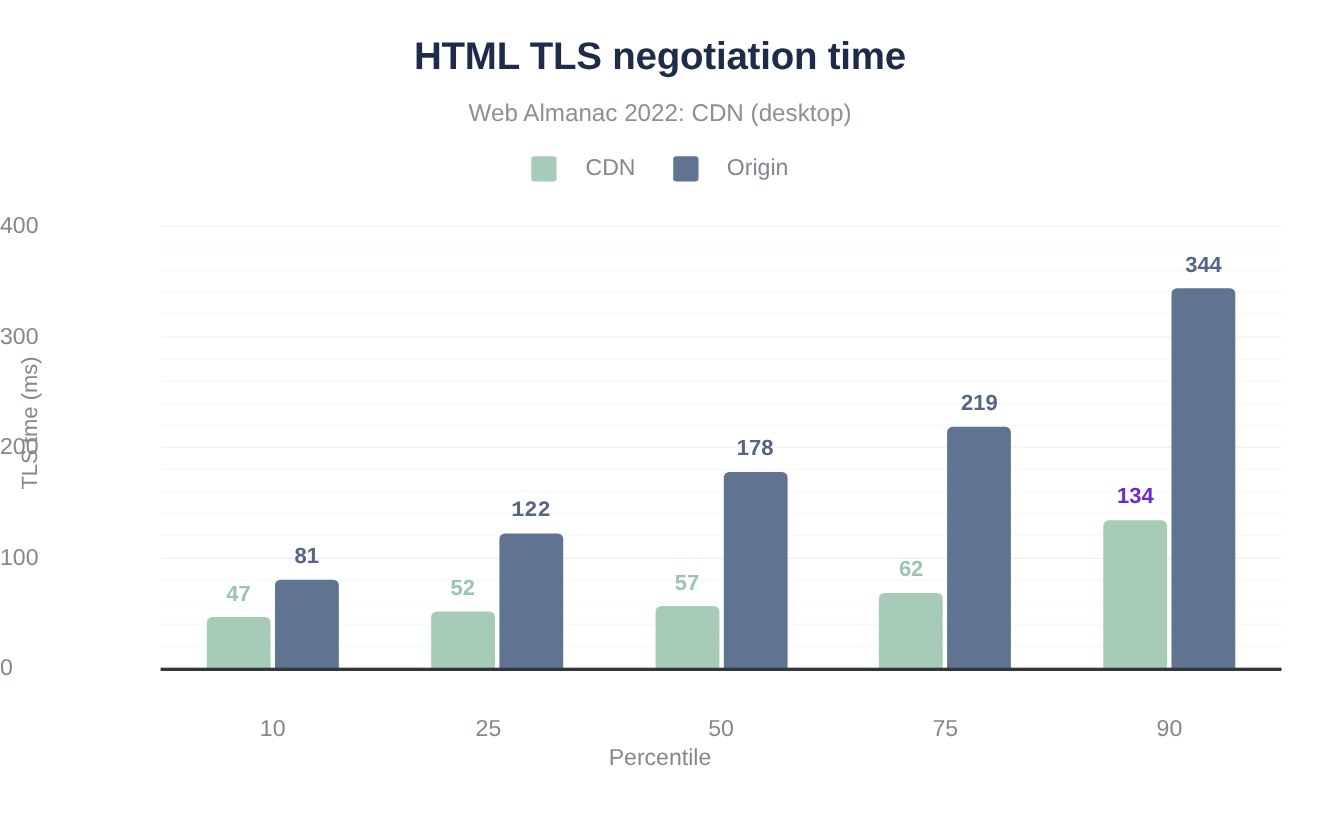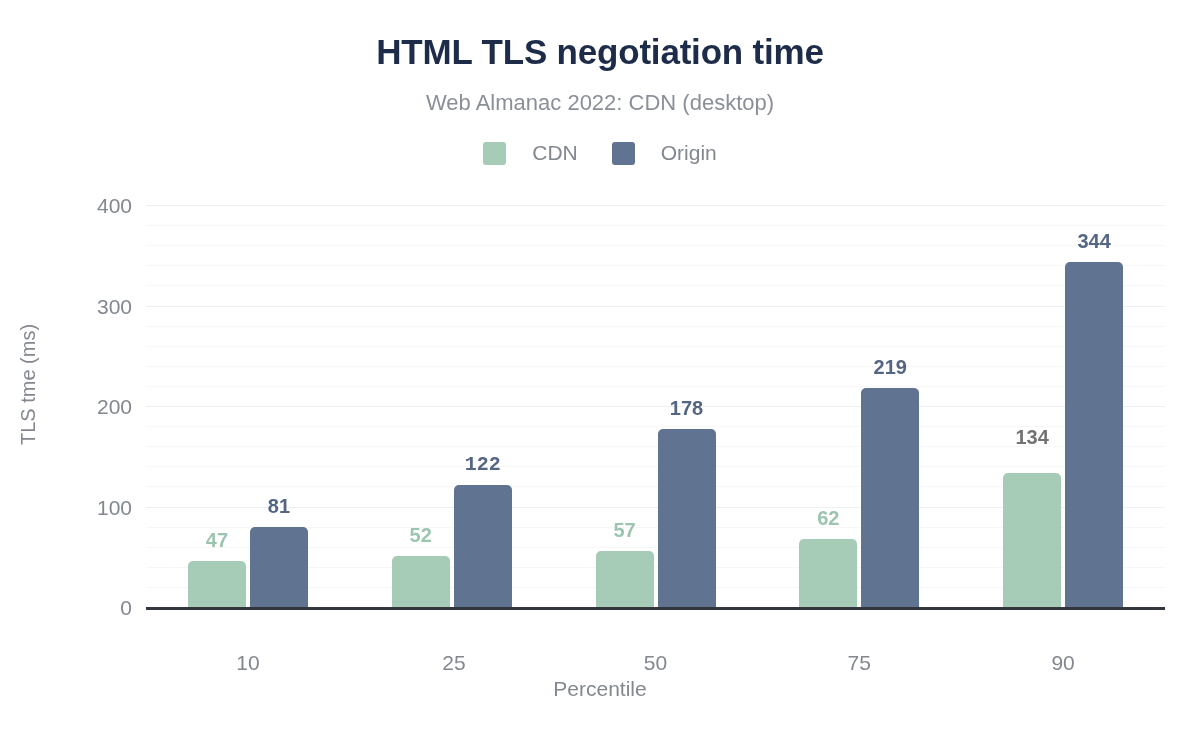--- a/index.html
+++ b/index.html
@@ -109,21 +109,20 @@
     position: absolute;
     left: 0;
     top: 206px;
     width: 132px;
     height: 402px;
   }
   .y-tick {
     position: absolute;
     right: 0;
     width: 132px;
-    text-align: right;
     font-size: 21px;
     color: #83888f;
     transform: translateY(-50%);
   }
   .y-axis-title {
     position: absolute;
     left: -62px;
     top: 373px;
     width: 180px;
     text-align: center;
@@ -255,31 +254,31 @@
           <div class="bar-value" style="left: 50px; width: 82px; bottom: 187.89px; color: rgb(84, 102, 132);">178</div>
         </div>
         <div class="bar-group" style="left: 653.3px; width: 120px;">
           <div class="bar" style="left: 0px; width: 58px; height: 69.345px; background: rgb(166, 204, 184);"></div>
           <div class="bar-value" style="left: -12px; width: 82px; bottom: 78.345px; color: rgb(156, 197, 176);">62</div>
           <div class="bar" style="left: 62px; width: 58px; height: 220.095px; background: rgb(96, 115, 145);"></div>
           <div class="bar-value" style="left: 50px; width: 82px; bottom: 229.095px; color: rgb(84, 102, 132);">219</div>
         </div>
         <div class="bar-group" style="left: 857.1px; width: 120px;">
           <div class="bar" style="left: 0px; width: 58px; height: 134.67px; background: rgb(166, 204, 184);"></div>
-          <div class="bar-value" style="left: -12px; width: 82px; bottom: 159px; color: #737373;">134</div>
+          <div class="bar-value" style="left: -12px; width: 82px; bottom: 145px; color: #6d28d9;">134</div>
           <div class="bar" style="left: 62px; width: 58px; height: 345.72px; background: rgb(96, 115, 145);"></div>
           <div class="bar-value" style="left: 50px; width: 82px; bottom: 354.72px; color: rgb(84, 102, 132);">344</div>
         </div>
       </div>
   </div>
 
   <div class="axis-line"></div>
 
   <div class="x-ticks" id="x-ticks">
       <div class="x-tick" style="left: 101.9px;">10</div>
-      <div class="x-tick" style="left: 308px;">25</div>
+      <div class="x-tick" style="left: 298px;">25</div>
       <div class="x-tick" style="left: 509.5px;">50</div>
       <div class="x-tick" style="left: 713.3px;">75</div>
       <div class="x-tick" style="left: 917.1px;">90</div>
     </div>
   <div class="x-axis-title">Percentile</div>
 
 </div>
 
 </body></html>

